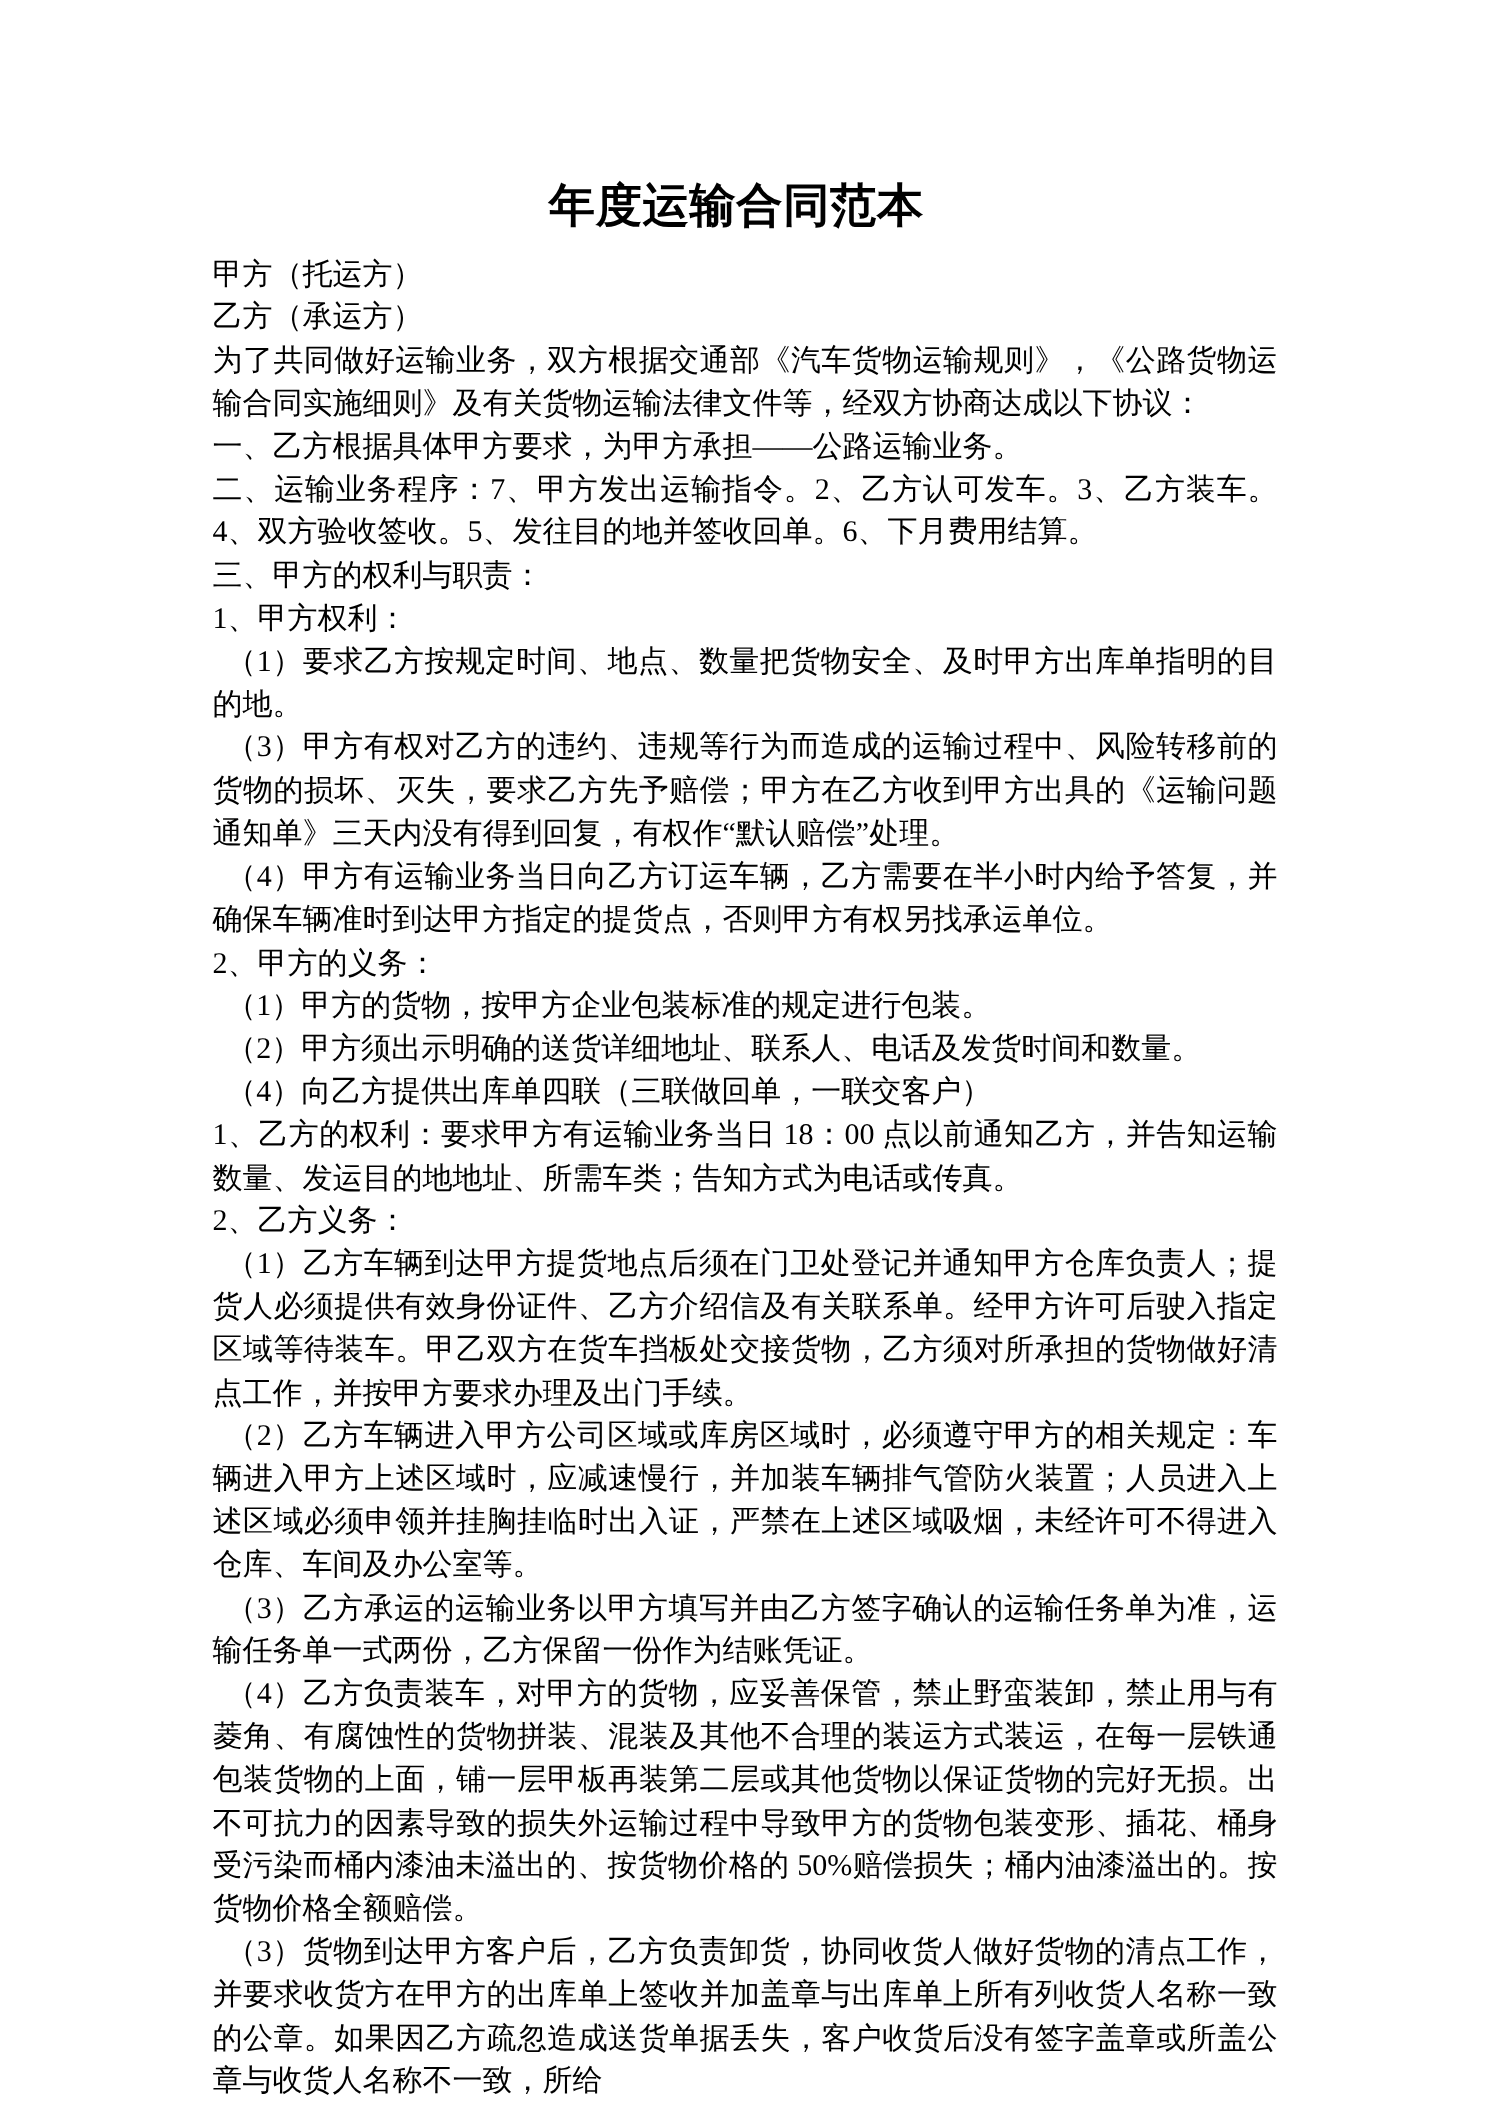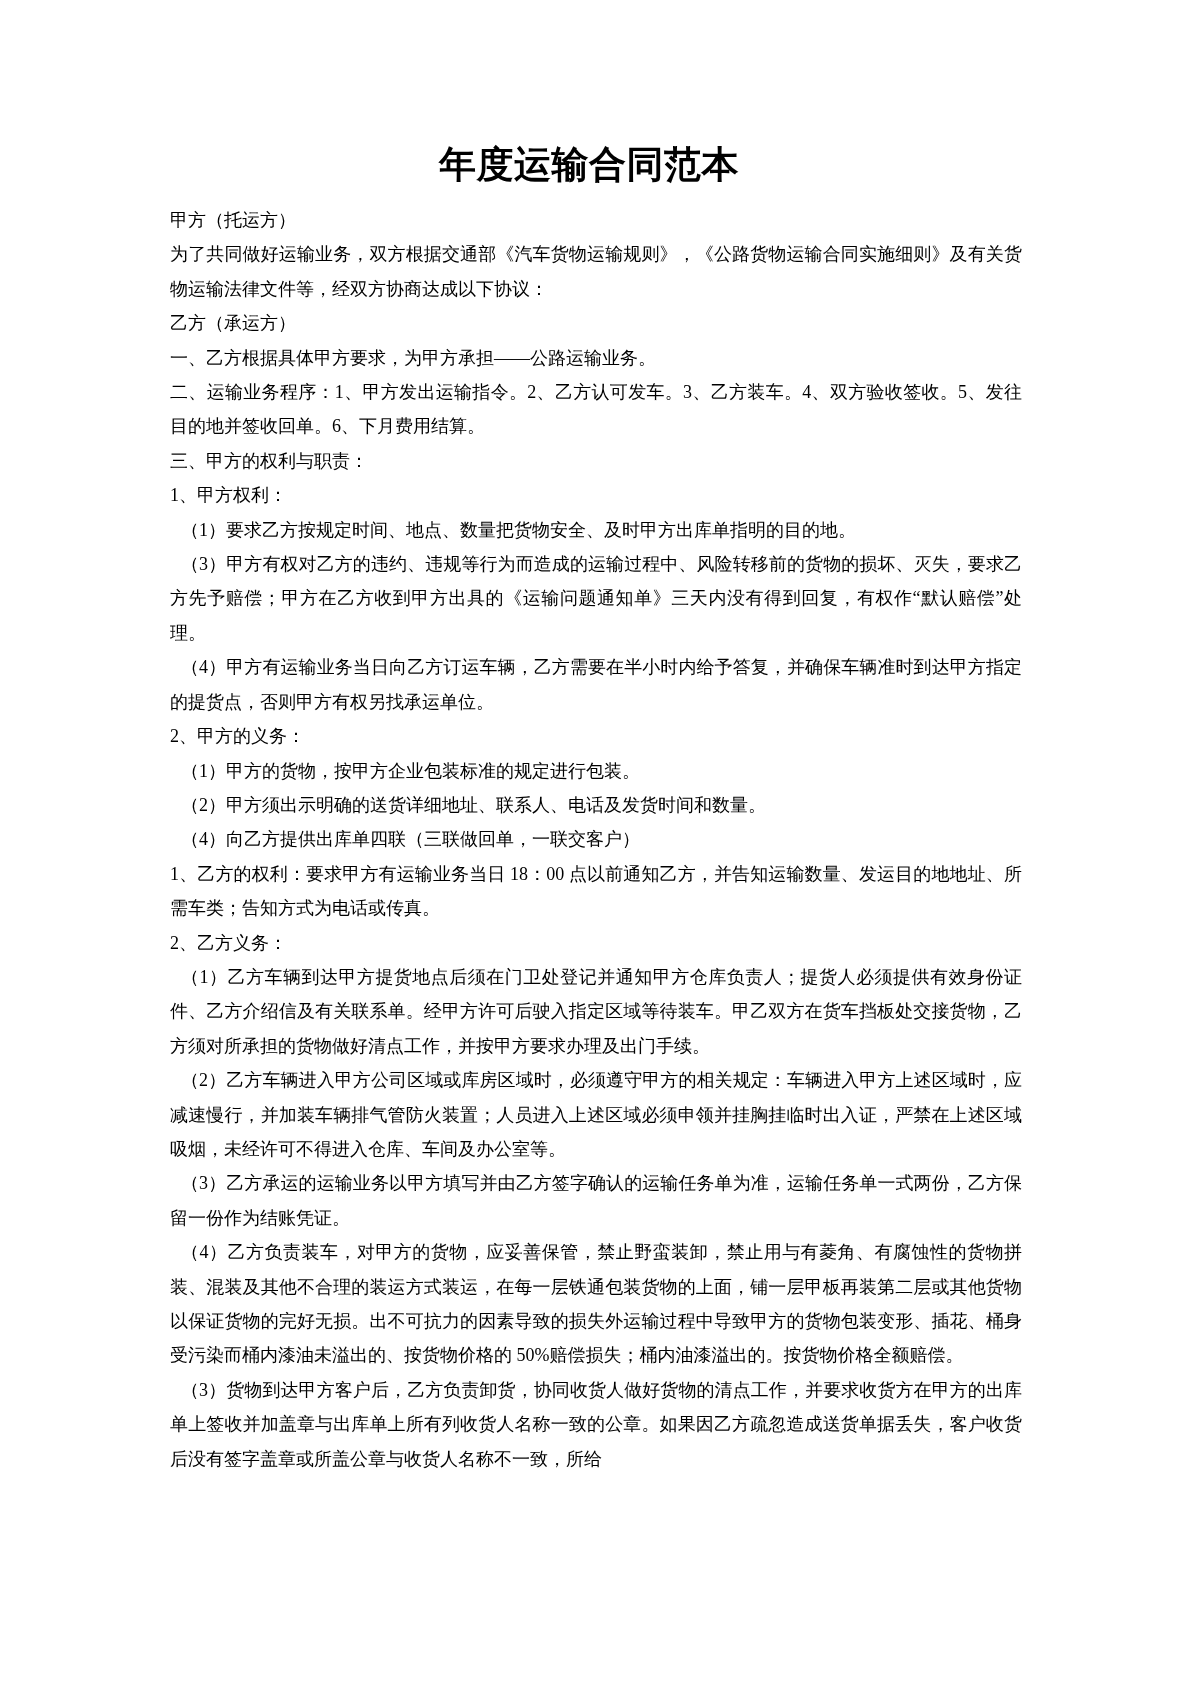--- a/index.html
+++ b/index.html
@@ -34,21 +34,21 @@
     line-height: 1.2;
     font-family: Liberation Sans, sans-serif;
   }
   .body-block {
     position: absolute;
     top: 203px;
     left: 170px;
     width: 852px;
   }
   .para {
-    font-size: 18px;
+    font-size: 24px;
     line-height: 34.4px;
     text-align: justify;
     text-justify: inter-ideograph;
     margin: 0;
     padding: 0;
     letter-spacing: 0px;
     word-break: break-all;
   }
   .para.indent-half {
     text-indent: 11px;
@@ -60,24 +60,24 @@
 </style>
 </head>
 <body>
 
 <div class="page">
 
   <div class="doc-title">年度运输合同范本</div>
 
   <div class="body-block">
       <p class="para flush">甲方（托运方）</p>
+      <p class="para flush">乙方（承运方）</p>
       <p class="para flush">为了共同做好运输业务，双方根据交通部《汽车货物运输规则》，《公路货物运输合同实施细则》及有关货物运输法律文件等，经双方协商达成以下协议：</p>
-      <p class="para flush">乙方（承运方）</p>
       <p class="para flush">一、乙方根据具体甲方要求，为甲方承担——公路运输业务。</p>
-      <p class="para flush">二、运输业务程序：1、甲方发出运输指令。2、乙方认可发车。3、乙方装车。4、双方验收签收。5、发往目的地并签收回单。6、下月费用结算。</p>
+      <p class="para flush">二、运输业务程序：7、甲方发出运输指令。2、乙方认可发车。3、乙方装车。4、双方验收签收。5、发往目的地并签收回单。6、下月费用结算。</p>
       <p class="para flush">三、甲方的权利与职责：</p>
       <p class="para flush">1、甲方权利：</p>
       <p class="para indent-half">（1）要求乙方按规定时间、地点、数量把货物安全、及时甲方出库单指明的目的地。</p>
       <p class="para indent-half">（3）甲方有权对乙方的违约、违规等行为而造成的运输过程中、风险转移前的货物的损坏、灭失，要求乙方先予赔偿；甲方在乙方收到甲方出具的《运输问题通知单》三天内没有得到回复，有权作“默认赔偿”处理。</p>
       <p class="para indent-half">（4）甲方有运输业务当日向乙方订运车辆，乙方需要在半小时内给予答复，并确保车辆准时到达甲方指定的提货点，否则甲方有权另找承运单位。</p>
       <p class="para flush">2、甲方的义务：</p>
       <p class="para indent-half">（1）甲方的货物，按甲方企业包装标准的规定进行包装。</p>
       <p class="para indent-half">（2）甲方须出示明确的送货详细地址、联系人、电话及发货时间和数量。</p>
       <p class="para indent-half">（4）向乙方提供出库单四联（三联做回单，一联交客户）</p>
       <p class="para flush">1、乙方的权利：要求甲方有运输业务当日 18：00 点以前通知乙方，并告知运输数量、发运目的地地址、所需车类；告知方式为电话或传真。</p>

